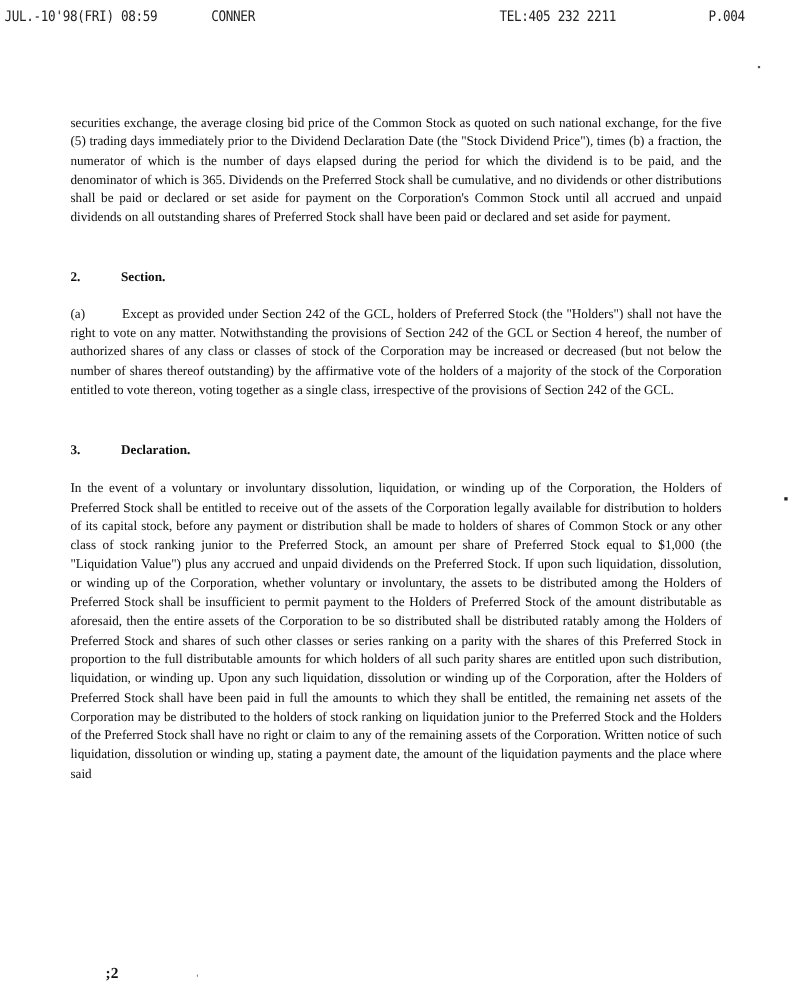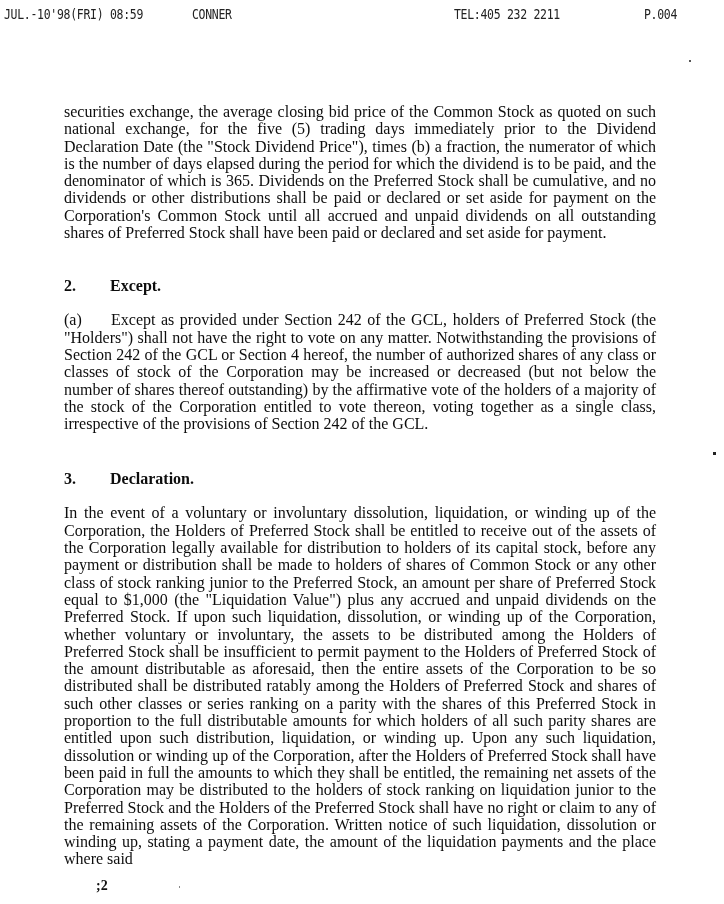--- a/index.html
+++ b/index.html
@@ -10,21 +10,21 @@
     letter-spacing: -0.3px; transform: scaleY(1.15); transform-origin: top left;
   }
   .fax-header span { position: absolute; top: 0; white-space: pre; }
   .h-date { left: 4px; }
   .h-name { left: 192px; }
   .h-tel { left: 454px; }
   .h-page { left: 644px; }
 
   .doc {
     position: absolute; left: 64px; top: 103px; width: 592px;
-    font-family: "Liberation Serif", serif; font-size: 16px; line-height: 17.3px;
+    font-family: "Liberation Serif", serif; font-size: 12px; line-height: 17.3px;
     color: #0d0d0d;
   }
   .para { text-align: justify; margin: 0; }
   .heading {
     font-weight: bold; margin: 0; position: relative; height: 18px;
   }
   .heading .num { position: absolute; left: 0; }
   .heading .title { position: absolute; left: 46px; }
   .sub-label { display: inline-block; width: 47px; }
 
@@ -51,21 +51,21 @@
   <span class="h-page">P.004</span>
 </div>
 
 <div class="doc">
   <p class="para">securities exchange, the average closing bid price of the Common Stock as quoted on such national exchange, for the five (5) trading days immediately prior to the Dividend Declaration Date (the "Stock Dividend Price"), times (b) a fraction, the numerator of which is the number of days elapsed during the period for which the dividend is to be paid, and the denominator of which is 365.  Dividends on the Preferred Stock shall be cumulative, and no dividends or other distributions shall be paid or declared or set aside for payment on the Corporation's Common Stock until all accrued and unpaid dividends on all outstanding shares of Preferred Stock shall have been paid or declared and set aside for payment.</p>
 
   <div class="gap1"></div>
 
   <div class="heading">
     <span class="num">2.</span>
-    <span class="title">Except.</span>
+    <span class="title">Section.</span>
   </div>
 
   <div class="gap2"></div>
 
   <p class="para"><span class="sub-label">(a)</span><span>Except as provided under Section 242 of the GCL, holders of Preferred Stock  (the "Holders") shall not have the right to vote on any matter.  Notwithstanding the provisions of Section 242 of the GCL or Section 4 hereof, the number of authorized shares of any class or classes of stock of the Corporation may be increased or decreased (but not below the number of shares thereof outstanding) by the affirmative vote of the holders of a majority of the stock of the Corporation entitled to vote thereon, voting together as a single class, irrespective of the provisions of Section 242 of the GCL.</span></p>
 
   <div class="gap3"></div>
 
   <div class="heading">
     <span class="num">3.</span>

